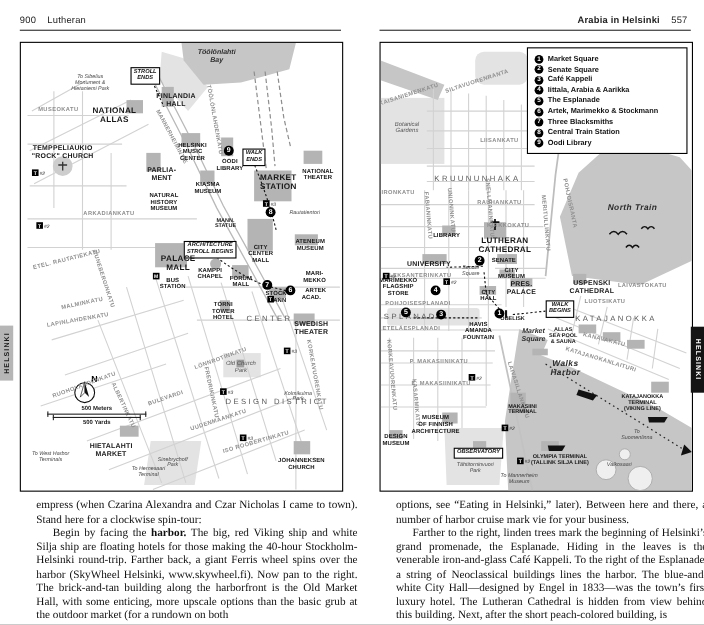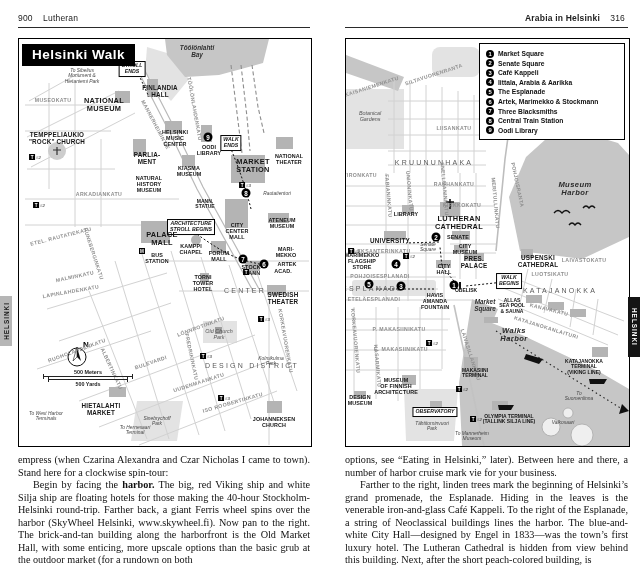--- a/index.html
+++ b/index.html
@@ -45,21 +45,21 @@
   .legend-num{flex:0 0 auto;width:8px;height:8px;border-radius:50%;background:#000;color:#fff;
               font-size:5.8px;display:flex;align-items:center;justify-content:center;}
   
   .scalebar{position:absolute;left:20px;top:330px;width:98px;z-index:2;text-align:center;
             font-size:5.4px;font-weight:bold;color:#222;}
   .scalebar .bar{height:0;border-top:1px solid #222;margin:1px 4px;position:relative;}
   .scalebar .bar:before,.scalebar .bar:after{content:"";position:absolute;top:-3px;width:1px;height:5px;background:#222;}
   .scalebar .bar:before{left:0;} .scalebar .bar:after{right:0;}
   
   .bodycol{position:absolute;font-family:"Liberation Serif",serif;font-size:10.2px;
-           line-height:12.55px;text-align:justify;color:#101010;}
+           line-height:12.55px;text-align:justify;color:#101010;margin-left:15px;}
   .bodycol p{margin:0;}
   .bodycol p.ind{text-indent:15px;}
   
   .tab{position:absolute;display:flex;align-items:center;justify-content:center;
        font-size:6.4px;font-weight:bold;letter-spacing:1px;z-index:5;}
   .tab span{writing-mode:vertical-rl;}
   .tab-left{left:0;top:296px;width:12px;height:50px;background:#b6b6b6;color:#1c1c1c;}
   .tab-left span{transform:rotate(180deg);}
   .tab-right{left:628px;top:297px;width:12px;height:60px;background:#141414;color:#fff;}
 </style>
@@ -69,21 +69,21 @@
 <div id="page">
 
   <div class="hdr" style="left:18px;">
     <span class="pg">900</span>&nbsp;&nbsp;&nbsp;
     <span>Lutheran</span>
   </div>
   <div class="hrule" style="left:18px;top:27px;width:292px;"></div>
 
   <div class="hdr" style="right:15px;">
     <span class="ttl">Arabia in Helsinki</span>&nbsp;&nbsp;&nbsp;
-    <span class="pg">316</span>
+    <span class="pg">557</span>
   </div>
   <div class="hrule" style="left:345px;top:27px;width:283px;"></div>
 
   <div class="map" id="left-map" style="left:18px;top:38px;width:292px;height:407px;">
     <svg width="292" height="407" viewBox="0 0 292 407">
       <g fill="var(--park,#e3e3e3)">
         <polygon points="128,8 148,14 170,40 152,62 126,34"></polygon>
         <rect x="184" y="282" width="34" height="22"></rect>
         <polygon points="118,362 164,362 158,402 112,402"></polygon>
       </g>
@@ -144,21 +144,21 @@
         <div class="lbl water" style="left: 178px; top: 13px;">Töölönlahti
 Bay</div>
         <div class="lbl tiny-it" style="left: 63px; top: 37px;">To Sibelius
 Monument &amp;
 Hietaniemi Park</div>
         <div class="lbl boxed" style="left: 113px; top: 30px;">STROLL
 ENDS</div>
         <div class="lbl poi" style="left: 141px; top: 53px;">FINLANDIA
 HALL</div>
         <div class="lbl poi-lg" style="left: 85px; top: 66px;">NATIONAL
-MUSEUM</div>
+ALLAS</div>
         <div class="lbl street" style="left: 34px; top: 62px;">MUSEOKATU</div>
         <div class="lbl poi" style="left: 38px; top: 100px;">TEMPPELIAUKIO
 "ROCK" CHURCH</div>
         <div class="lbl street" style="left: 136px; top: 86px; transform: translate(-50%, -50%) rotate(62deg);">MANNERHEIMINTIE</div>
         <div class="lbl poi" style="left: 128px; top: 120px;">PARLIA-
 MENT</div>
         <div class="lbl poi-sm" style="left: 156px; top: 100px;">HELSINKI
 MUSIC
 CENTER</div>
         <div class="lbl poi-sm" style="left: 190px; top: 112px;">OODI
@@ -263,21 +263,20 @@
         </div>
         <div class="tram" style="left: 245px; top: 280px;">
           <span class="sq">T</span>
           <span class="no">#3</span>
         </div>
         <div class="tram" style="left: 205px; top: 359px;">
           <span class="sq">T</span>
           <span class="no">#3</span>
         </div>
       </div>
-    <div class="map-title">Helsinki Walk</div>
     <div class="scalebar">
       <div>500 Meters</div>
       <div class="bar"></div>
       <div class="bar" style="margin:2px 9px 1px;"></div>
       <div>500 Yards</div>
     </div>
   </div>
 
   <div class="map" id="right-map" style="left:345px;top:38px;width:283px;height:407px;">
     <svg width="283" height="407" viewBox="0 0 283 407">
@@ -384,21 +383,21 @@
 AMANDA
 FOUNTAIN</div>
         <div class="lbl street" style="left: 34px; top: 238px;">POHJOISESPLANADI</div>
         <div class="lbl street" style="left: 28px; top: 261px;">ETELÄESPLANADI</div>
         <div class="lbl street" style="left: 34px; top: 213px;">ALEKSANTERINKATU</div>
         <div class="lbl street" style="left: 63px; top: 152px; transform: translate(-50%, -50%) rotate(85deg);">UNIONINKATU</div>
         <div class="lbl street" style="left: 42px; top: 157px; transform: translate(-50%, -50%) rotate(85deg);">FABIANINKATU</div>
         <div class="lbl street" style="left: 98px; top: 150px; transform: translate(-50%, -50%) rotate(85deg);">SNELLMANINKATU</div>
         <div class="lbl street" style="left: 116px; top: 167px;">KIRKKOKATU</div>
         <div class="lbl street" style="left: 108px; top: 146px;">RAUHANKATU</div>
-        <div class="lbl water-lg" style="left: 229px; top: 150px;">Museum Harbor</div>
+        <div class="lbl water-lg" style="left: 229px; top: 150px;">North Train</div>
         <div class="lbl poi" style="left: 192px; top: 223px;">USPENSKI
 CATHEDRAL</div>
         <div class="lbl street" style="left: 171px; top: 146px; transform: translate(-50%, -50%) rotate(78deg);">POHJOISRANTA</div>
         <div class="lbl street" style="left: 149px; top: 164px; transform: translate(-50%, -50%) rotate(85deg);">MERITULLINKATU</div>
         <div class="lbl street" style="left: 238px; top: 222px;">LAIVASTOKATU</div>
         <div class="lbl street" style="left: 204px; top: 236px;">LUOTSIKATU</div>
         <div class="lbl area" style="left: 214px; top: 252px;">KATAJANOKKA</div>
         <div class="lbl street" style="left: 203px; top: 271px; transform: translate(-50%, -50%) rotate(14deg);">KANAVAKATU</div>
         <div class="lbl street" style="left: 200px; top: 289px; transform: translate(-50%, -50%) rotate(17deg);">KATAJANOKANLAITURI</div>
         <div class="lbl water-lg" style="left: 168px; top: 296px;">Walks

